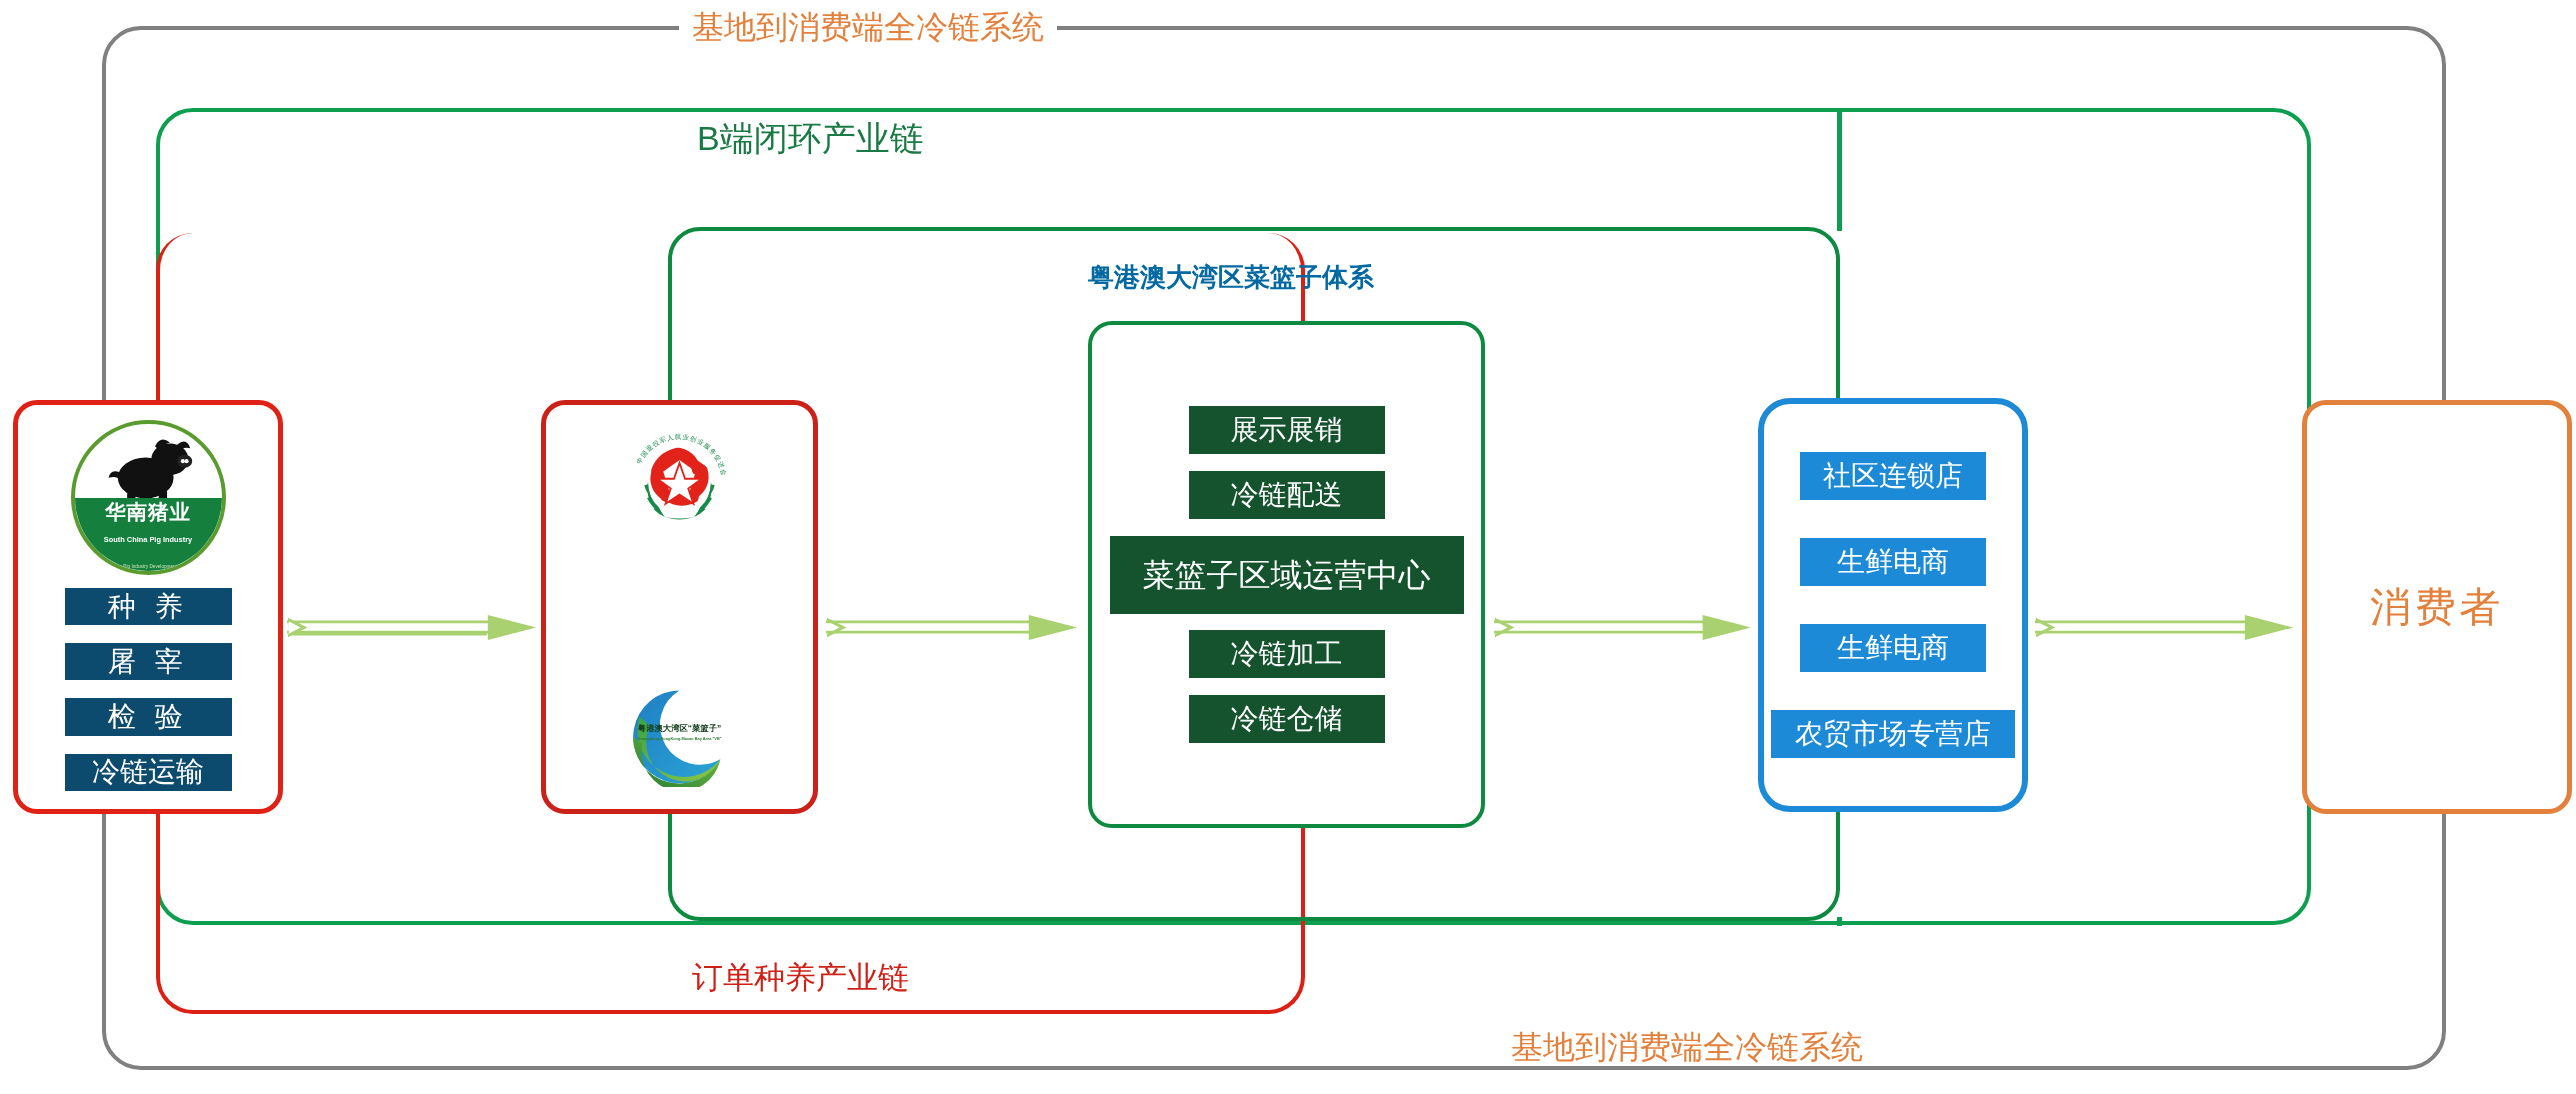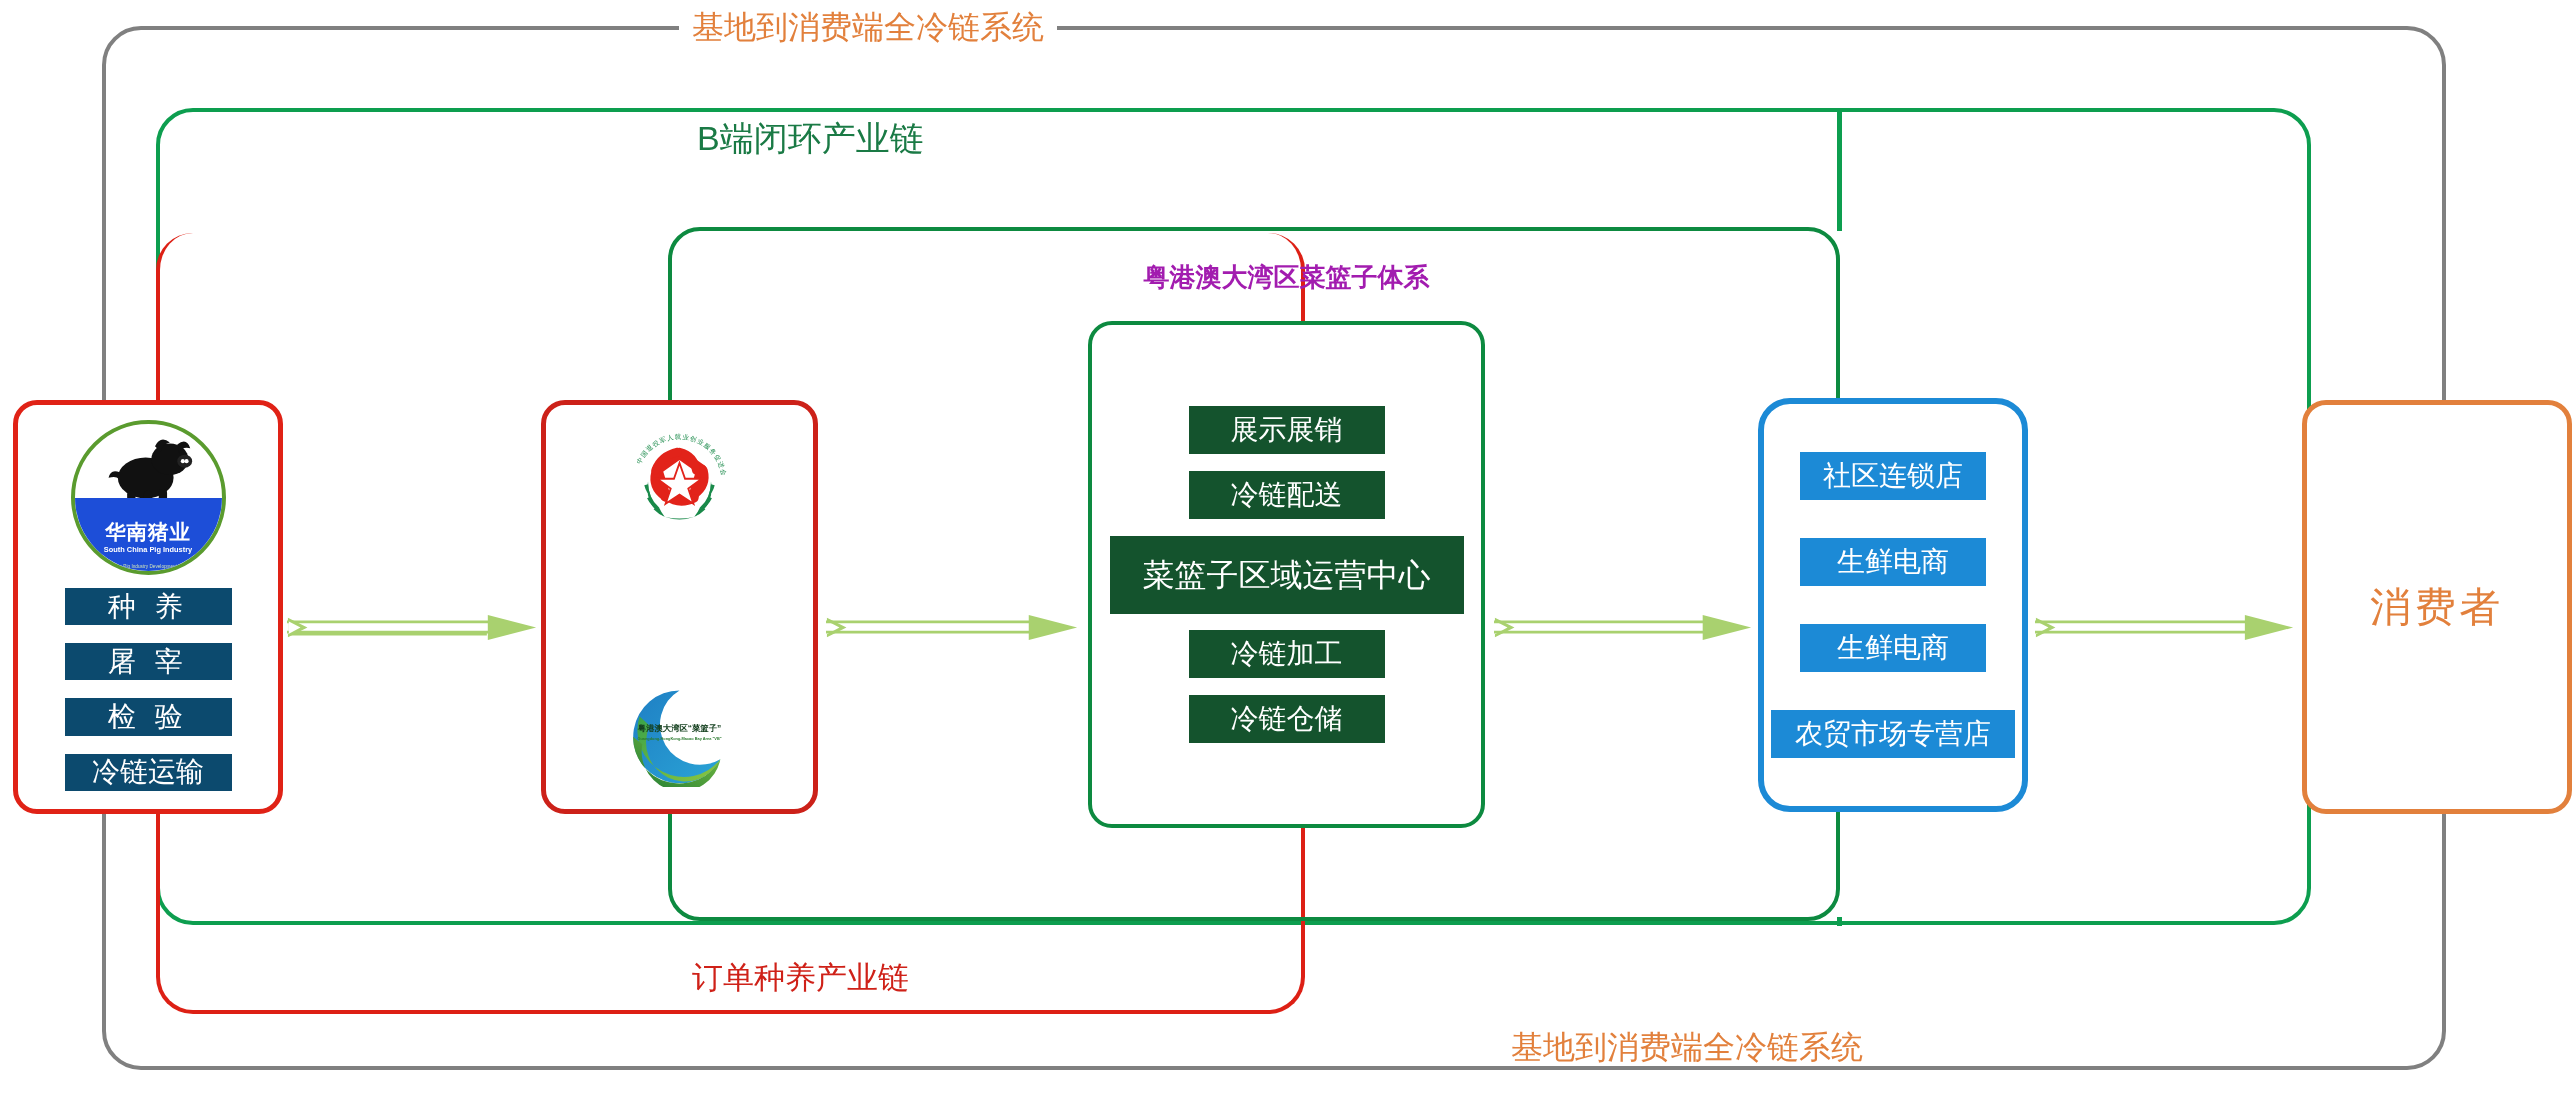--- a/index.html
+++ b/index.html
@@ -159,48 +159,47 @@
   .consumer-label {
     color: #e2803c;
     font-size: 41px;
     letter-spacing: 3.7px;
   }
 
   .basket-title {
     position: absolute;
     left: 1088px; top: 260px;
     width: 397px;
-    text-align: center;
     font-size: 26px;
     font-weight: bold;
-    color: #a21caf;
+    color: #0369a1;
     white-space: nowrap;
   }
 
   
   .logo-pig {
     position: relative;
     width: 147px; height: 147px;
     border-radius: 50%;
     border: 4.7px solid #5a9b2e;
     background: #ffffff;
     overflow: hidden;
     margin-top: 5.6px;
     margin-bottom: 13px;
     flex: none;
   }
   .logo-pig .band {
     position: absolute;
     left: 0; right: 0; bottom: 0;
     height: 69px;
-    background: #1d4ed8;
+    background: #15803d;
     display: flex;
     flex-direction: column;
     align-items: center;
-    justify-content: flex-end;
+    justify-content: space-between;
     padding-top: 3.7px;
   }
   .logo-pig .band .cn {
     color: #ffffff;
     font-size: 20.5px;
     font-weight: bold;
     line-height: 1;
     letter-spacing: 0.9px;
   }
   .logo-pig .band .en {

